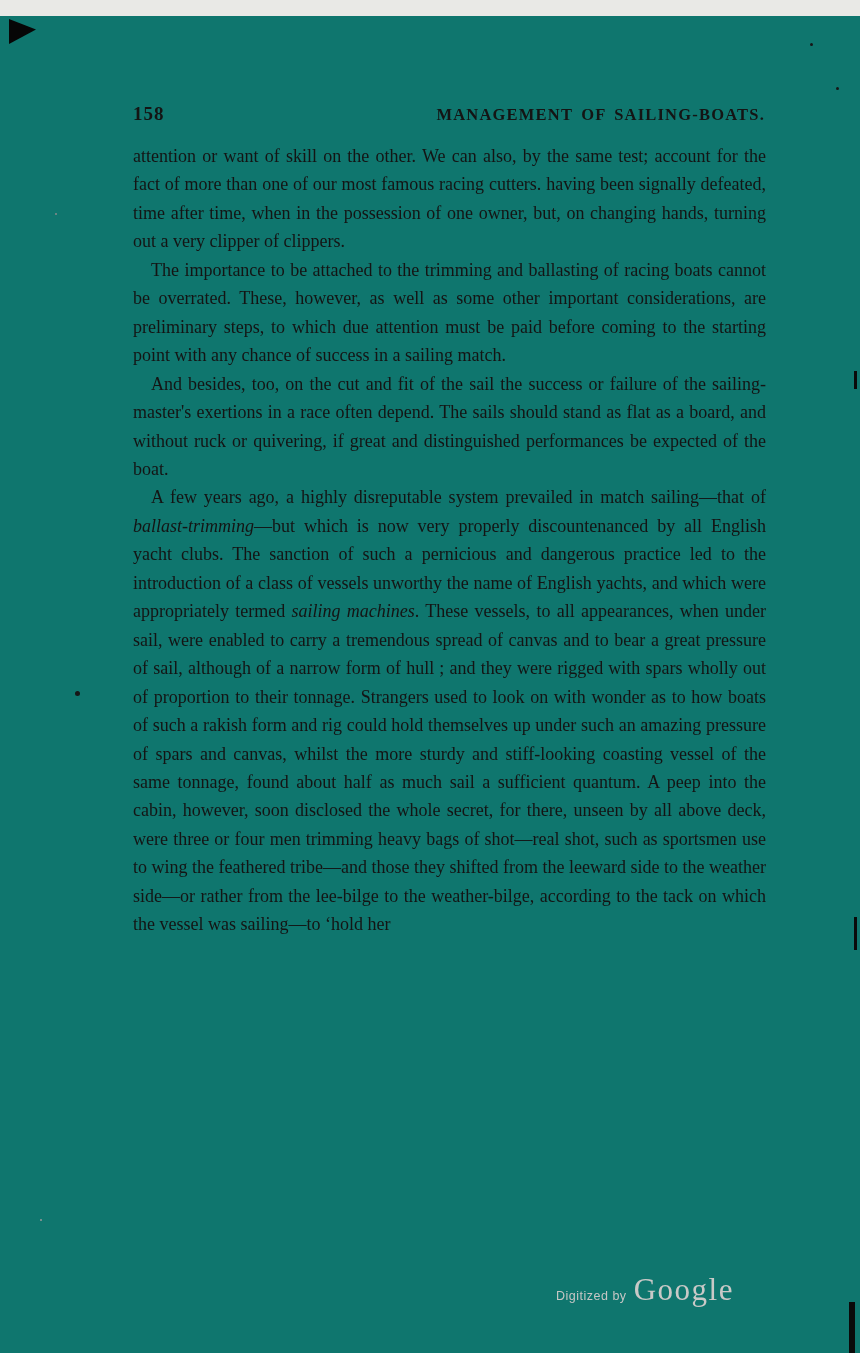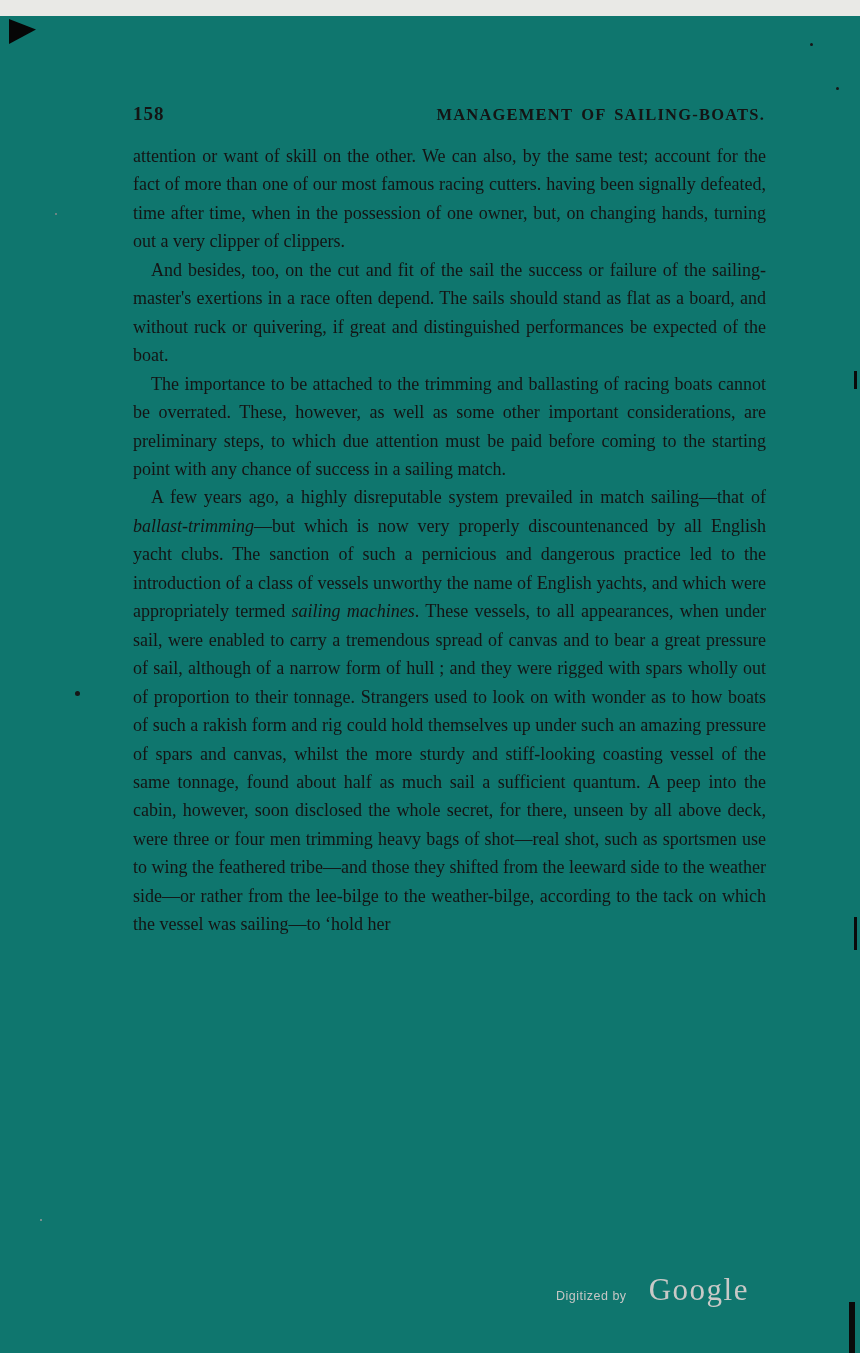--- a/index.html
+++ b/index.html
@@ -67,21 +67,21 @@
     font-style: italic;
   }
 
   
   .watermark {
     position: absolute;
     left: 556px;
     top: 1256px;
     display: flex;
     align-items: baseline;
-    gap: 22px;
+    gap: 7px;
     user-select: none;
   }
   .wm-prefix {
     font-family: "Liberation Sans", sans-serif;
     font-size: 12.5px;
     color: #c7c7c5;
     letter-spacing: 0.5px;
   }
   .wm-brand {
     font-family: "Liberation Serif", serif;
@@ -142,22 +142,22 @@
   <div class="edge-mark edge-right-3"></div>
   <div class="bottom-bar"></div>
 
   <div class="page-head">
     <span class="page-number">158</span>
     <span class="running-head">MANAGEMENT OF SAILING-BOATS.</span>
   </div>
 
   <div class="text-body">
       <p class=""><span>attention or want of skill on the other.  We can also, by the same test; account for the fact of more than one of our most famous racing cutters. having been signally defeated, time after time, when in the possession of one owner, but, on changing hands, turning out a very clipper of clippers.</span></p>
+      <p class="indent"><span>The importance to be attached to the trimming and ballasting of racing boats cannot be overrated.  These, however, as well as some other important considerations, are preliminary steps, to which due attention must be paid before coming to the starting point with any chance of success in a sailing match.</span></p>
       <p class="indent"><span>And besides, too, on the cut and fit of the sail the success or failure of the sailing-master's exertions in a race often depend.  The sails should stand as flat as a board, and without ruck or quivering, if great and distinguished performances be expected of the boat.</span></p>
-      <p class="indent"><span>The importance to be attached to the trimming and ballasting of racing boats cannot be overrated.  These, however, as well as some other important considerations, are preliminary steps, to which due attention must be paid before coming to the starting point with any chance of success in a sailing match.</span></p>
       <p class="indent"><span>A few years ago, a highly disreputable system prevailed in match sailing—that of </span><i>ballast-trimming</i><span>—but which is now very properly discountenanced by all English yacht clubs.  The sanction of such a pernicious and dangerous practice led to the introduction of a class of vessels unworthy the name of English yachts, and which were appropriately termed </span><i>sailing machines</i><span>.  These vessels, to all appearances, when under sail, were enabled to carry a tremendous spread of canvas and to bear a great pressure of sail, although of a narrow form of hull&nbsp;; and they were rigged with spars wholly out of proportion to their tonnage.  Strangers used to look on with wonder as to how boats of such a rakish form and rig could hold themselves up under such an amazing pressure of spars and canvas, whilst the more sturdy and stiff-looking coasting vessel of the same tonnage, found about half as much sail a sufficient quantum.  A peep into the cabin, however, soon disclosed the whole secret, for there, unseen by all above deck, were three or four men trimming heavy bags of shot—real shot, such as sportsmen use to wing the feathered tribe—and those they shifted from the leeward side to the weather side—or rather from the lee-bilge to the weather-bilge, according to the tack on which the vessel was sailing—to ‘hold her</span></p>
     </div>
 
   <div class="watermark">
     <span class="wm-prefix">Digitized by</span>
     <span class="wm-brand">Google</span>
   </div>
 
 </div>
 

